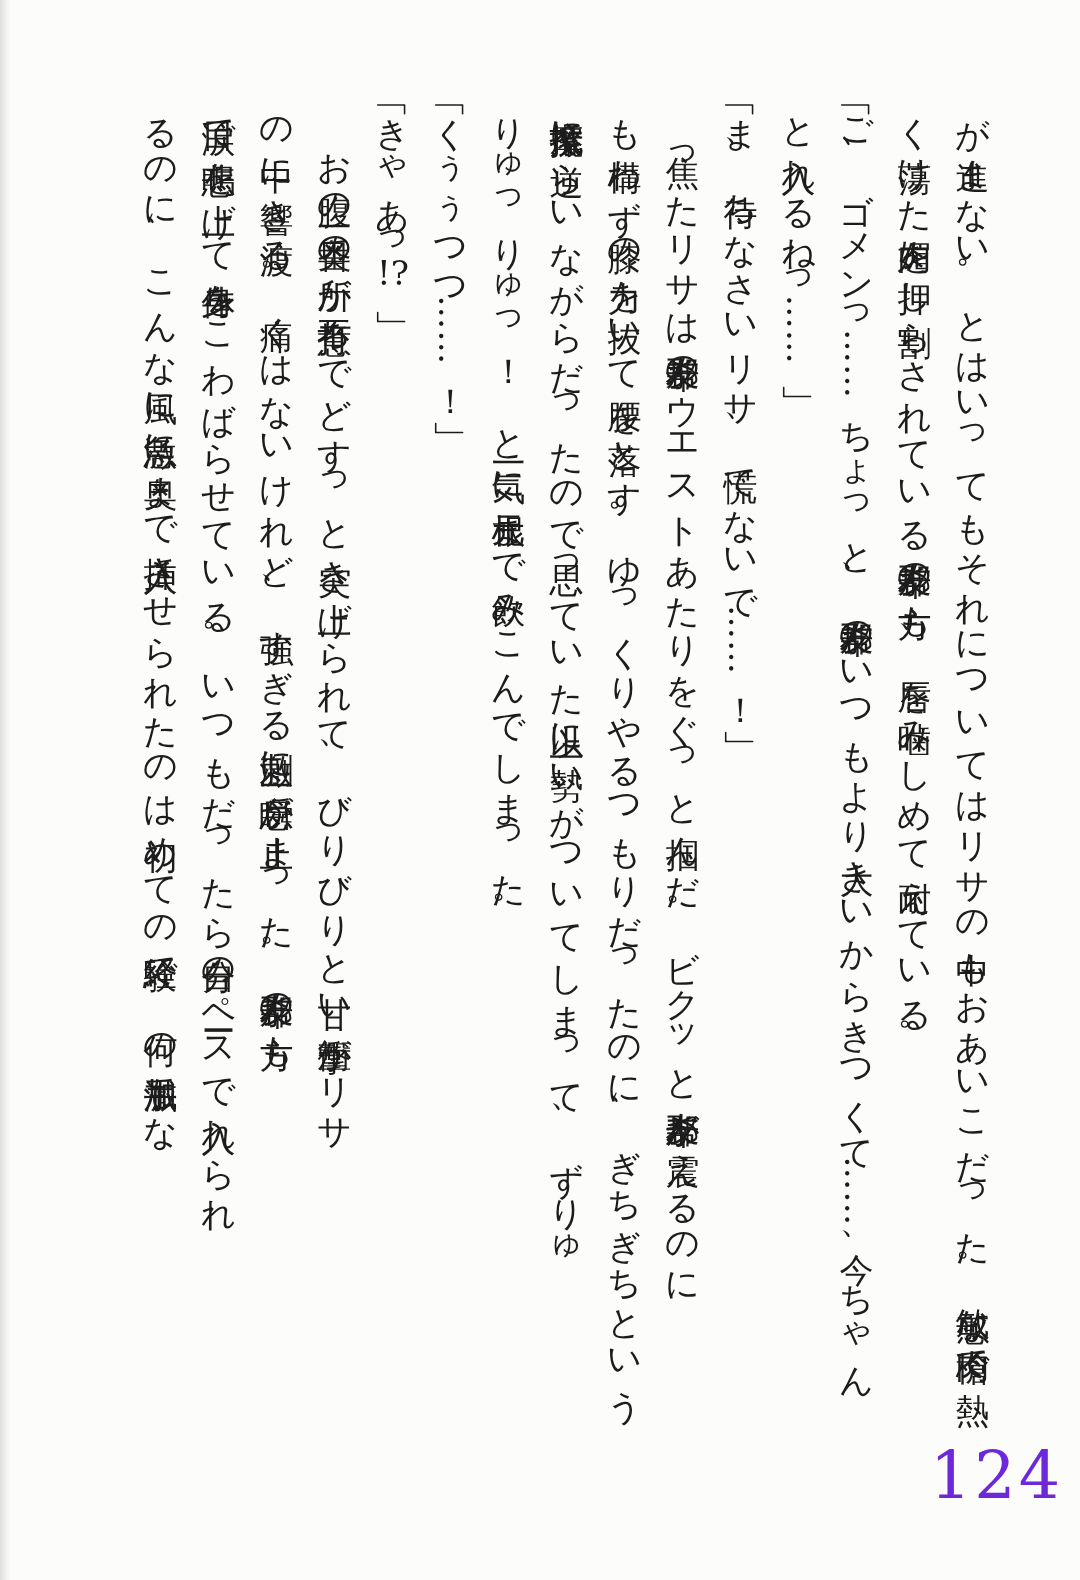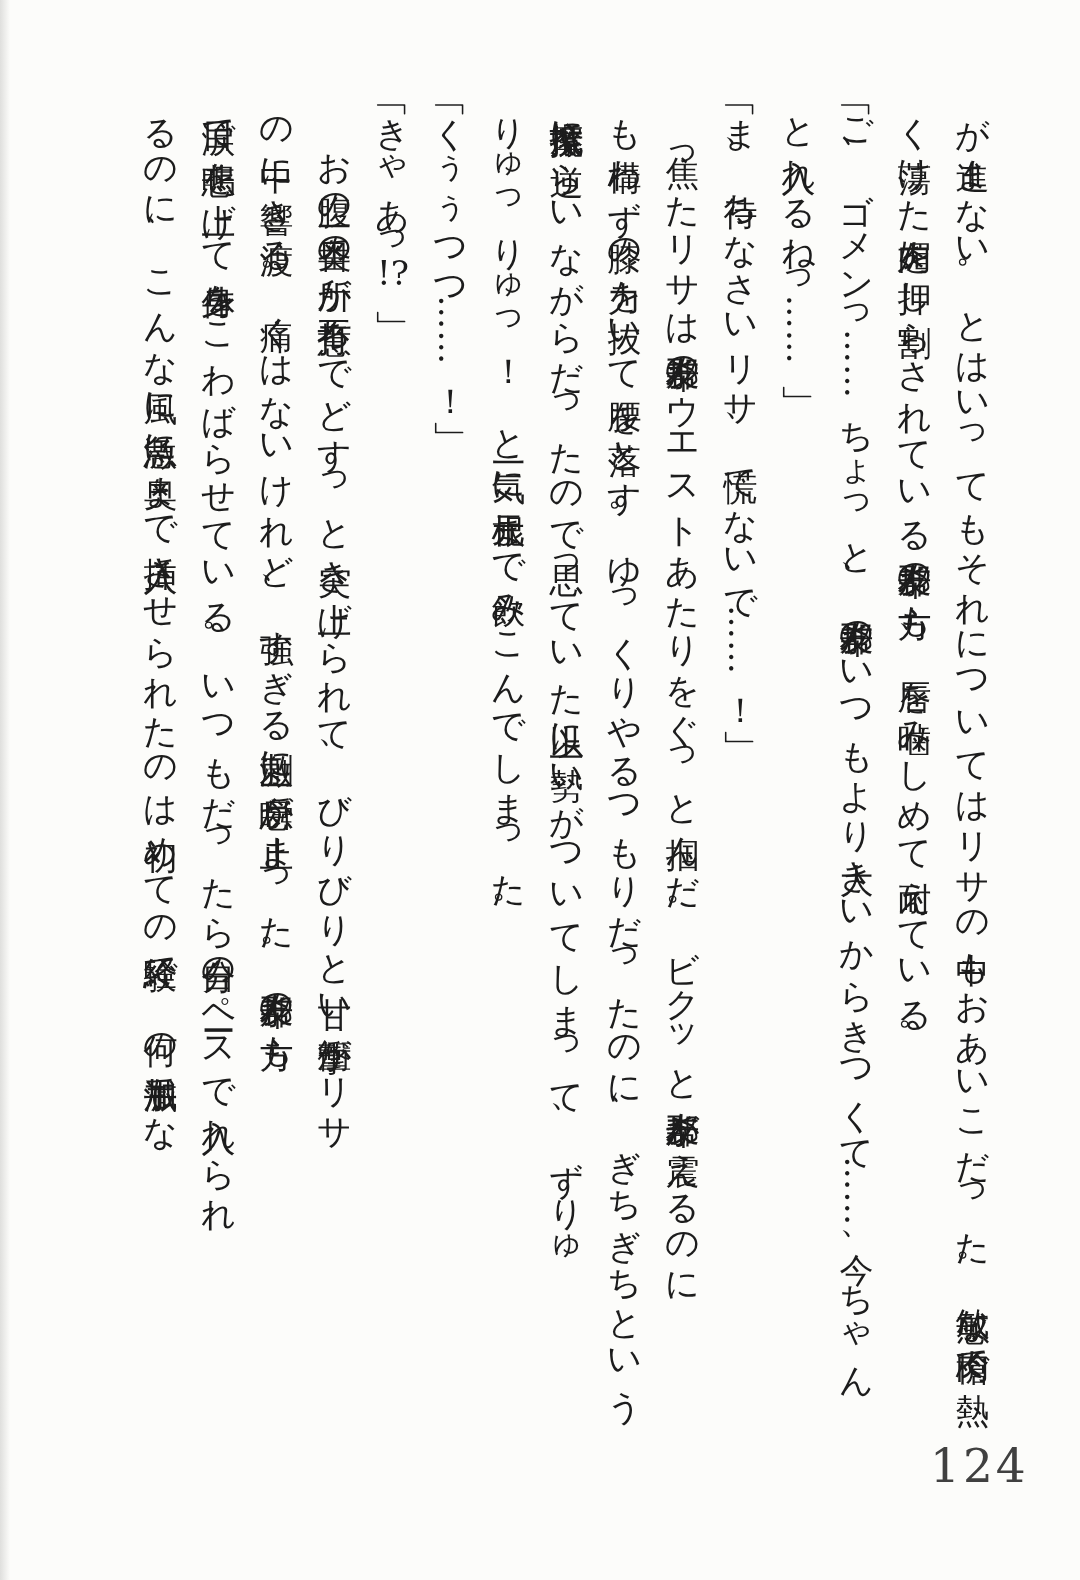--- a/index.html
+++ b/index.html
@@ -46,23 +46,23 @@
   }
   
   .tcy {
     text-combine-upright: all;
     -webkit-text-combine: horizontal;
   }
   .page-number {
     position: absolute;
     top: 1438px;
     left: 930px;
-    font-size: 47px;
+    font-size: 65px;
     letter-spacing: 3px;
-    color: #404040;
+    color: #6d28d9;
     font-family: "DejaVu Serif", "Liberation Serif", serif;
   }
 </style>
 </head>
 <body>
 
 <div class="page">
   <div class="scan-edge"></div>
 
   <div class="text-area">

